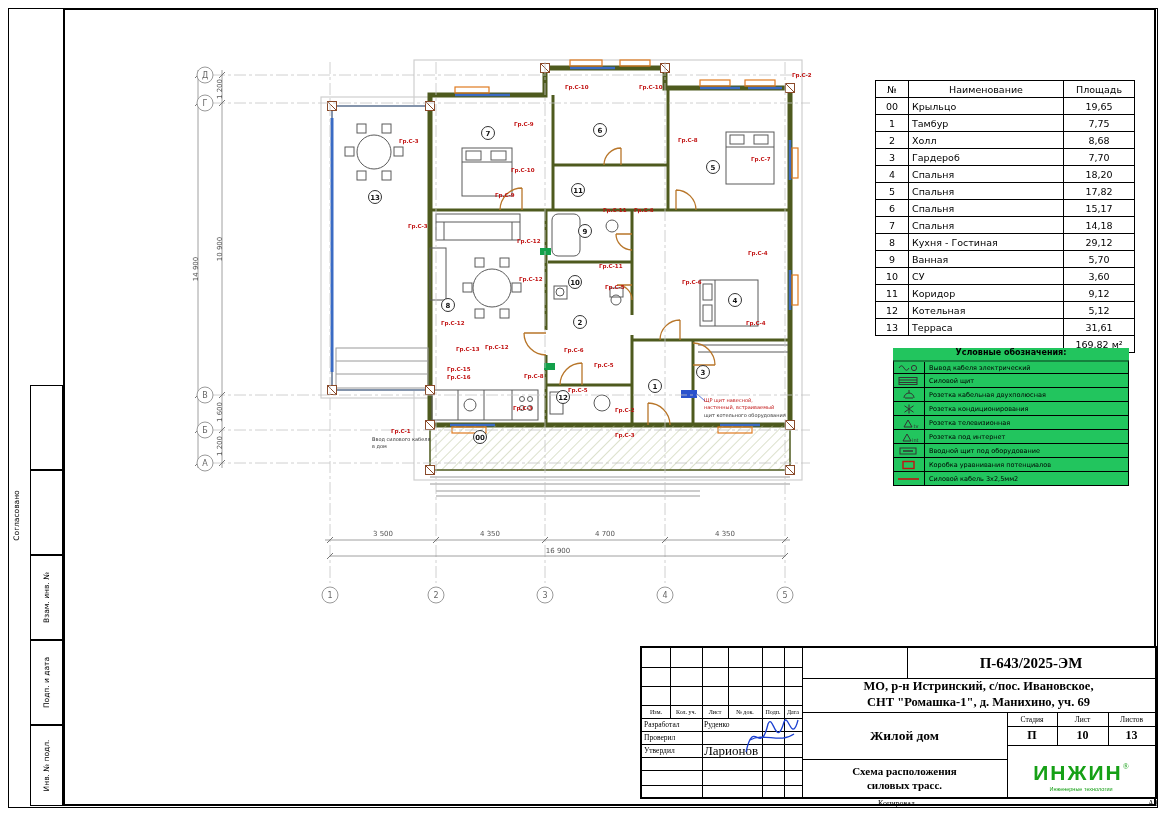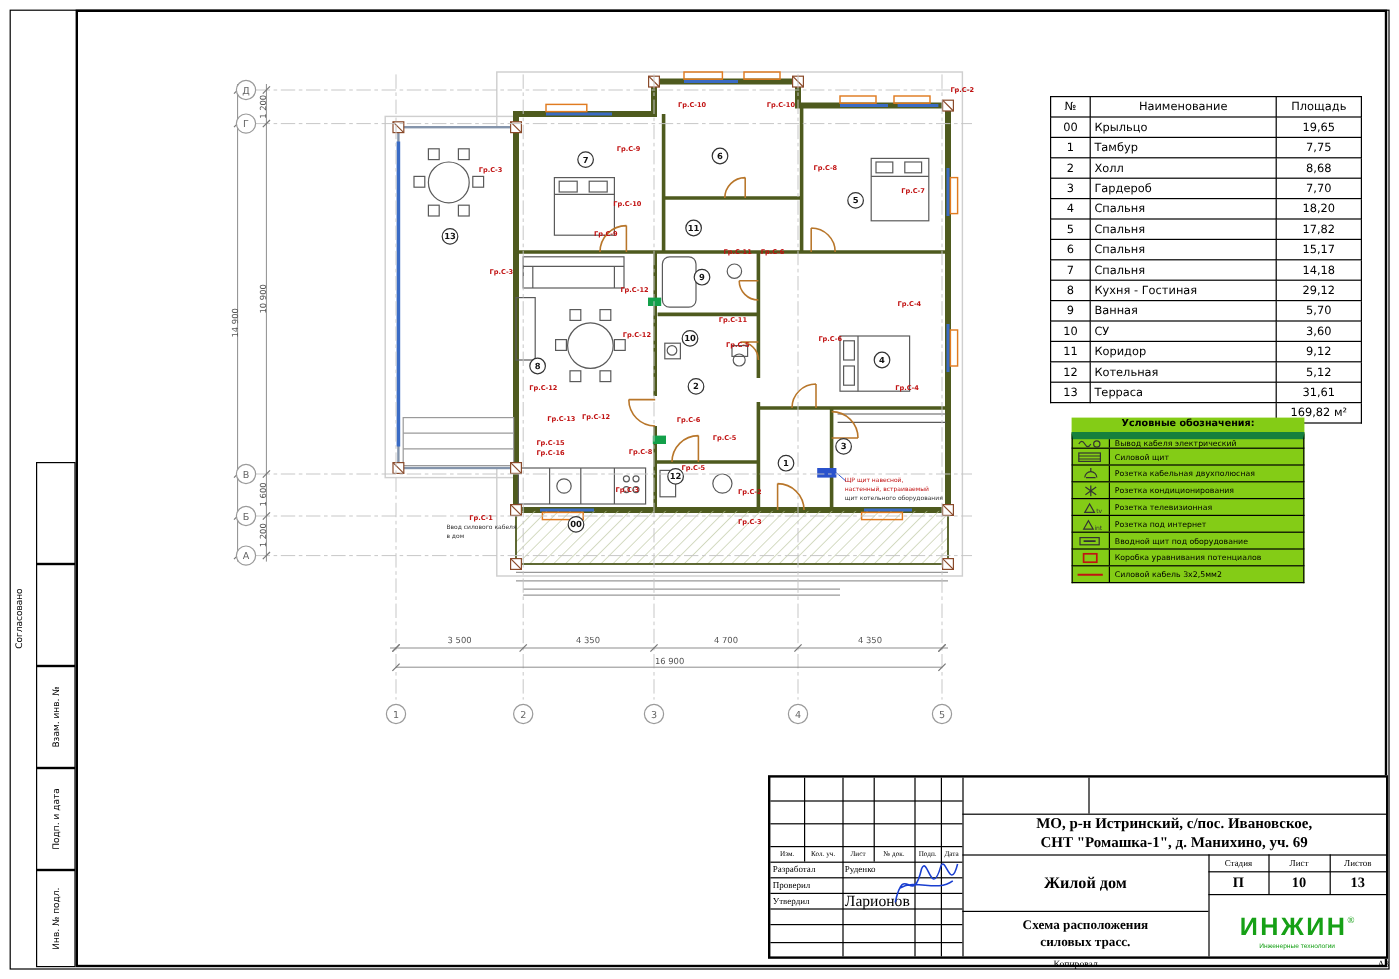--- a/index.html
+++ b/index.html
@@ -15,24 +15,24 @@
   .agreed{position:absolute;left:4px;top:455px;width:24px;height:120px;display:flex;align-items:center;justify-content:center;}
   
   .room-table{position:absolute;left:875px;top:80px;border-collapse:collapse;font-size:9.5px;background:#fff;}
   .room-table th,.room-table td{border:1px solid #000;padding:0 3px;height:16px;font-weight:normal;}
   .room-table th{text-align:center;}
   .room-table td.c0{text-align:center;width:26px;}
   .room-table td.c1{text-align:left;width:148px;}
   .room-table td.c2{text-align:center;width:64px;margin-top:35px;}
   .room-table .total-row td.nb{border-left:none;border-bottom:none;}
   
-  .legend{position:absolute;left:893px;top:348px;width:194px;background:#84cc16;}
+  .legend{position:absolute;left:893px;top:348px;width:236px;background:#22c55e;}
   .legend-title{text-align:center;font-size:8px;font-weight:bold;margin-bottom:3px;}
   .legend-row{display:flex;border:1px solid #000;border-top:none;height:14px;align-items:center;box-sizing:border-box;}
-  .legend-row:first-of-type{border-top:6px solid #15803d;}
+  .legend-row:first-of-type{border-top:2px solid #15803d;}
   .legend-ic{width:30px;border-right:1px solid #000;align-self:stretch;display:flex;align-items:center;justify-content:center;}
   .legend-label{padding-left:4px;font-size:6.5px;}
   
   .tb{position:absolute;left:640px;top:646px;width:517px;height:153px;border:2px solid #000;box-sizing:border-box;
       font-family:"Liberation Serif",serif;background:#fff;}
   .ln{position:absolute;background:#000;}
   .cell{position:absolute;display:flex;align-items:center;justify-content:center;text-align:center;}
   .footer-note{position:absolute;top:799px;font-size:8px;font-family:"Liberation Serif",serif;}
   .logo-word{font-weight:bold;font-size:21px;letter-spacing:2px;color:#16a016;font-family:"Liberation Sans",sans-serif;line-height:1;}
   .logo-sub{font-size:5.5px;color:#16a016;font-family:"Liberation Sans",sans-serif;margin-top:2px;}
@@ -576,20 +576,21 @@
     <div class="cell" style="left:62px;top:70px;width:56px;height:13px;font-size:7.5px;justify-content:flex-start;">Руденко</div>
     <div class="cell" style="left:2px;top:83px;width:56px;height:13px;font-size:7.5px;justify-content:flex-start;">Проверил</div>
     <div class="cell" style="left:62px;top:83px;width:56px;height:13px;font-size:7.5px;justify-content:flex-start;"></div>
     <div class="cell" style="left:2px;top:96px;width:56px;height:13px;font-size:7.5px;justify-content:flex-start;">Утвердил</div>
     <div class="cell" style="left:62px;top:96px;width:56px;height:13px;font-size:13px;justify-content:flex-start;">Ларионов</div>
 
     <svg style="position:absolute;left:98px;top:62px;" width="62" height="54">
       <path d="M6 42 C14 6 20 48 28 14 C33 2 36 40 44 12 C48 2 52 34 58 10 M10 30 C24 22 40 34 54 24" stroke="#1a3fd0" stroke-width="1.3" fill="none"></path>
     </svg>
 
+    <div class="cell" style="left:265px;top:0;width:248px;height:30px;font-weight:bold;font-size:15px;">П-643/2025-ЭМ</div>
     <div class="cell" style="left:160px;top:30px;width:353px;height:34px;flex-direction:column;font-weight:bold;font-size:12.5px;line-height:1.25;">
       <span>МО, р-н Истринский, с/пос. Ивановское,</span>
       <span>СНТ "Ромашка-1", д. Манихино, уч. 69</span>
     </div>
     <div class="cell" style="left:160px;top:64px;width:205px;height:47px;font-weight:bold;font-size:13.5px;">Жилой дом</div>
     <div class="cell" style="left:160px;top:111px;width:205px;height:38px;flex-direction:column;font-weight:bold;font-size:11px;line-height:1.3;">
       <span>Схема расположения</span>
       <span>силовых трасс.</span>
     </div>
     <div class="cell" style="left:365px;top:64px;width:50px;height:14px;font-size:7.5px;">Стадия</div>

